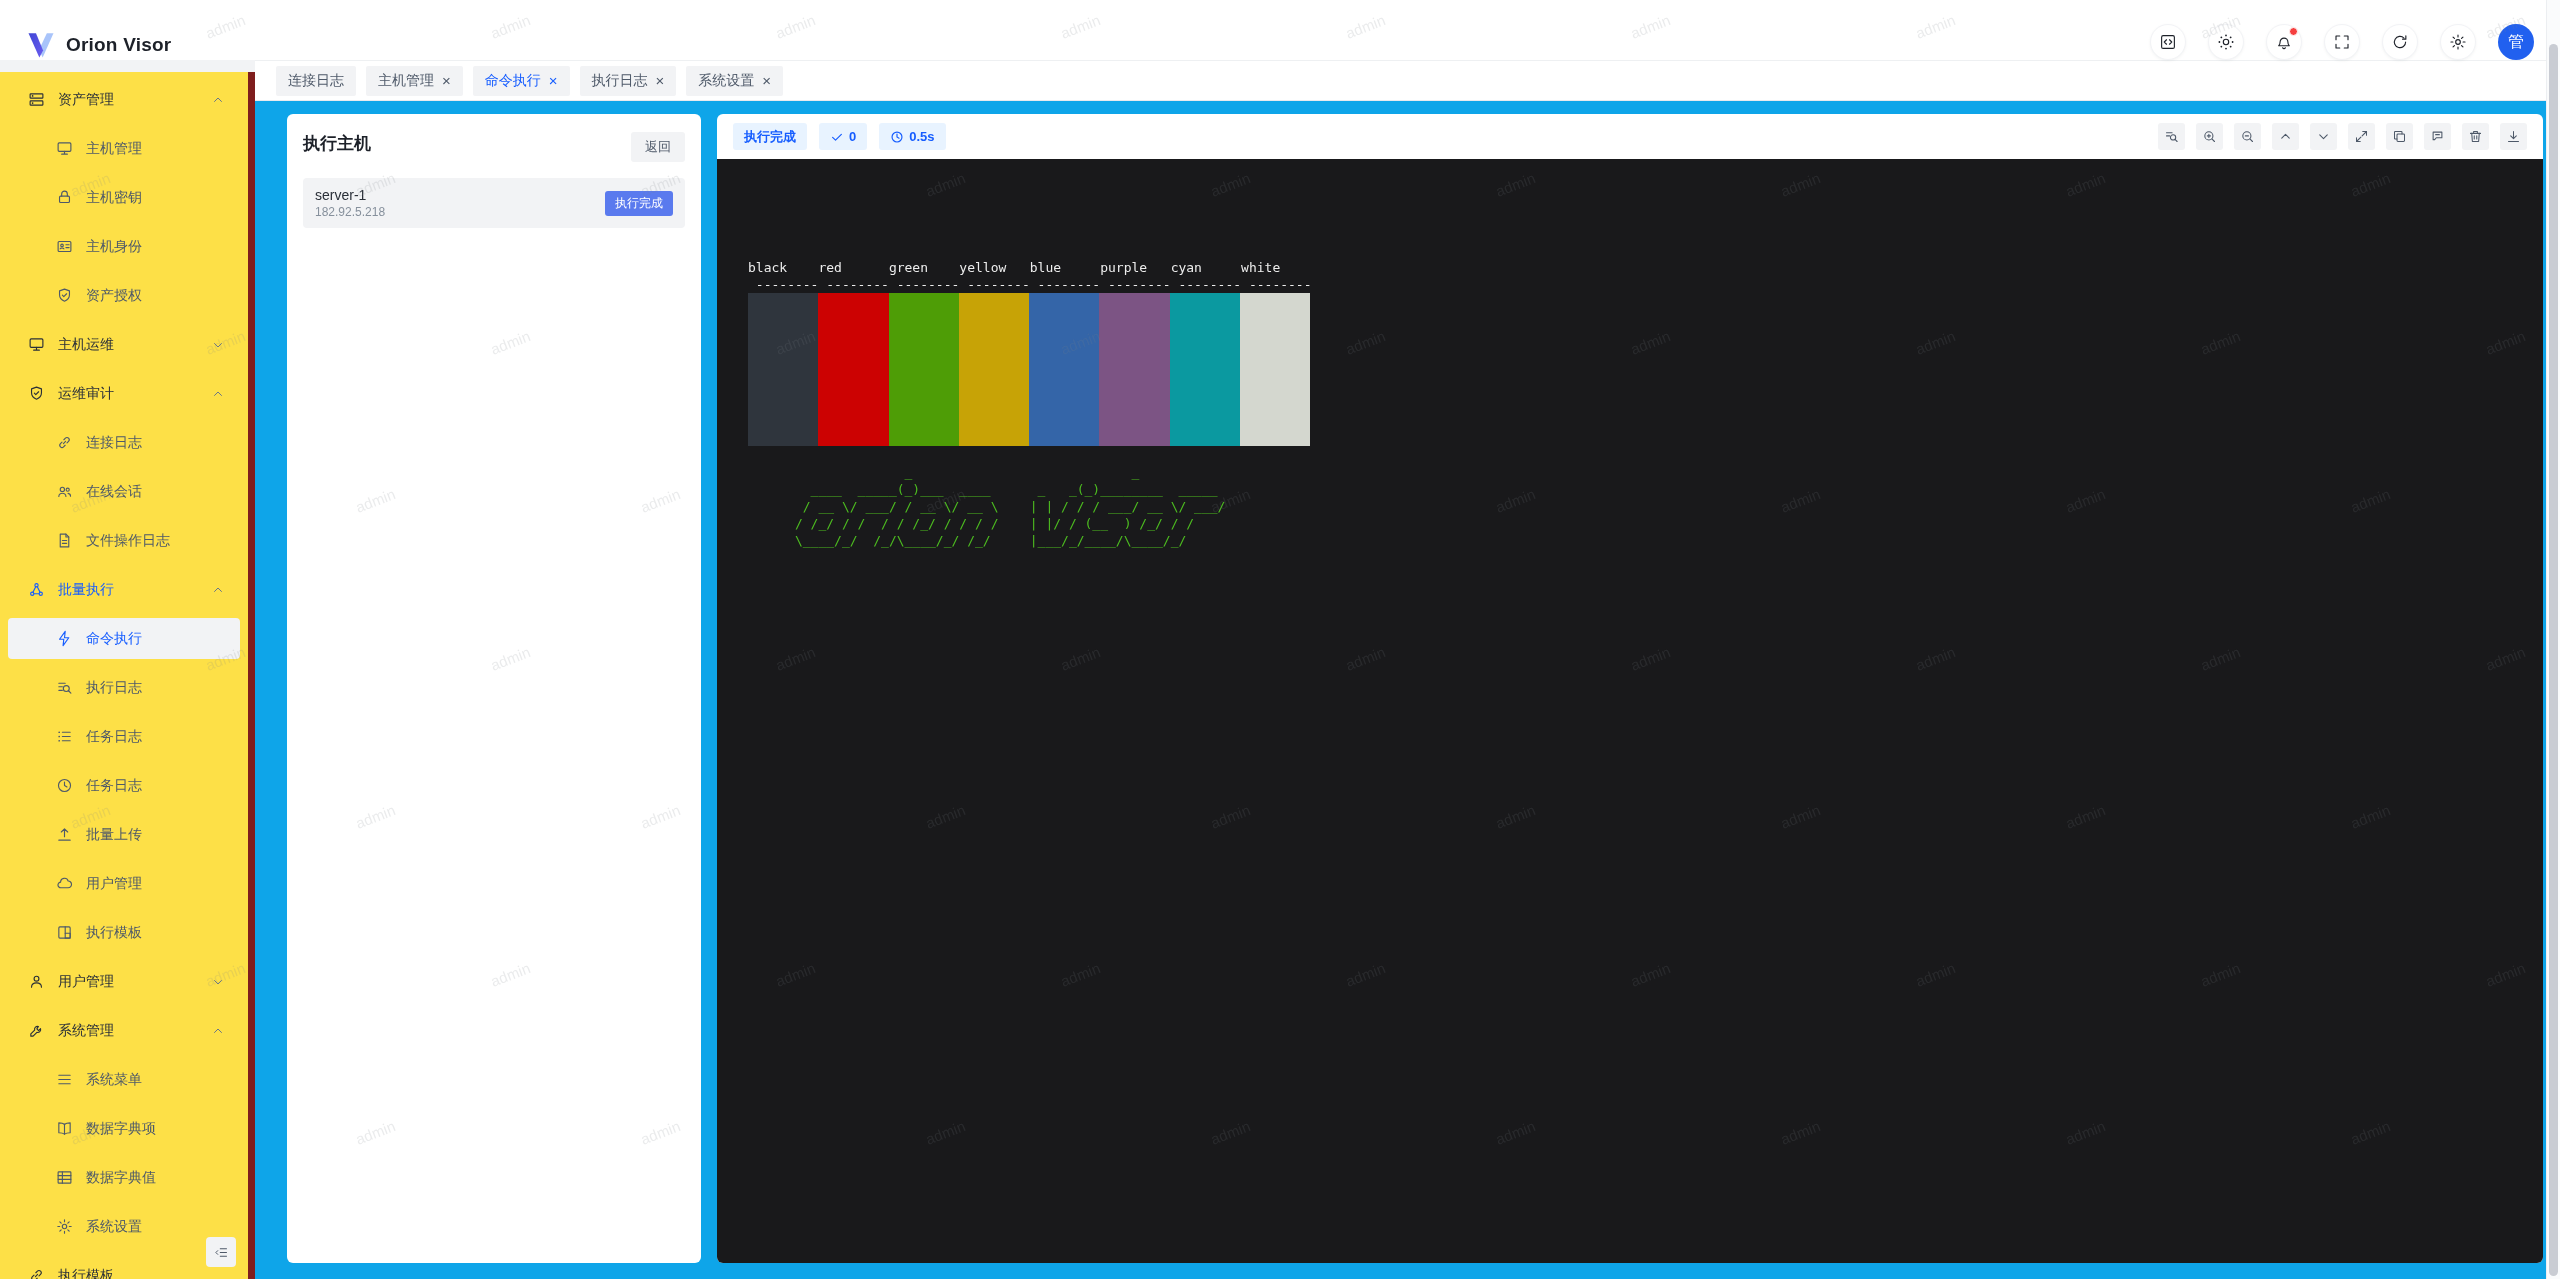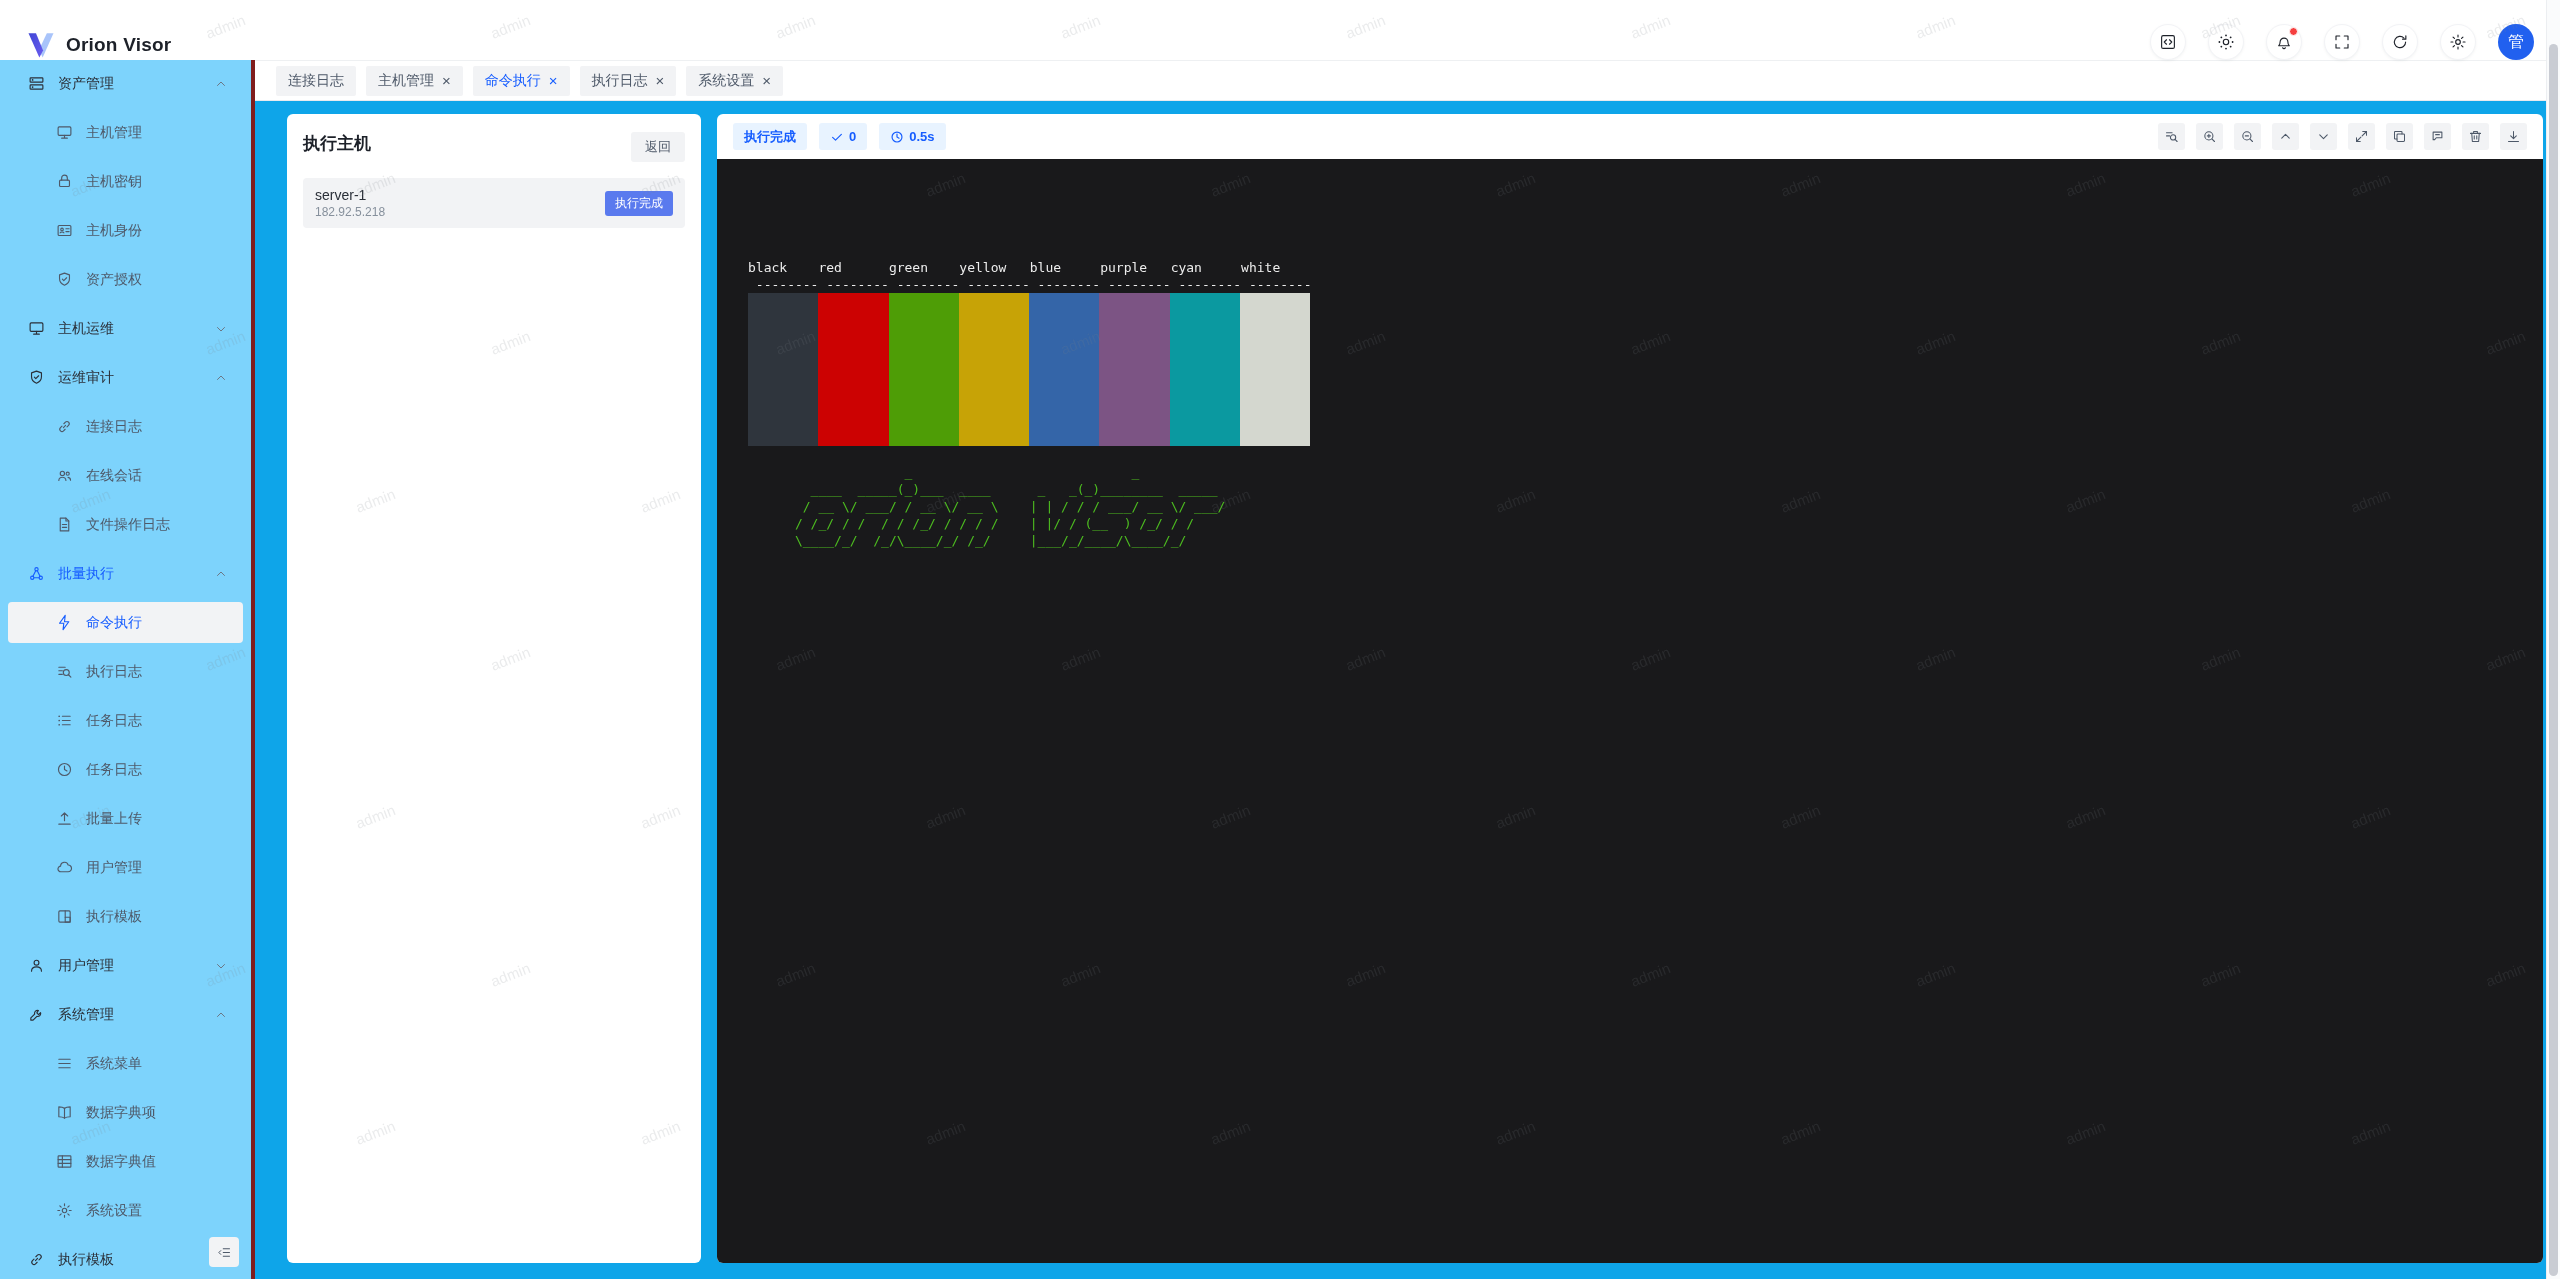--- a/index.html
+++ b/index.html
@@ -12,21 +12,21 @@
   .header { position:absolute; left:0; top:0; width:2560px; height:60px; background:#fff; display:flex; align-items:flex-end; padding:0 26px; z-index:5; }
   .logo { display:flex; align-items:center; gap:10px; }
   .logo-title { font-size:19px; font-weight:700; color:#1d2129; letter-spacing:.2px; }
   .header-right { margin-left:auto; display:flex; align-items:center; gap:22px; }
   .hbtn { width:36px; height:36px; border-radius:50%; background:#fff; border:1px solid #f2f3f6; box-shadow:0 1px 3px rgba(29,33,41,.05); display:flex; align-items:center; justify-content:center; color:#1d2129; position:relative; cursor:pointer; }
   .hbtn .ic { width:18px; height:18px; stroke-width:1.5; }
   .dot { position:absolute; top:2px; right:3px; width:9px; height:9px; border-radius:50%; background:#f53f3f; border:1.5px solid #fff; }
   .avatar { width:36px; height:36px; border-radius:50%; background:#2160ef; color:#fff; font-size:16px; display:flex; align-items:center; justify-content:center; cursor:pointer; }
 
   
-  .sidebar { position:absolute; left:0; top:56px; bottom:0; width:255px; background:#7dd3fc; border-right:4px solid #7f1d1d; padding-top:7px; overflow:hidden; z-index:4; }
+  .sidebar { position:absolute; left:0; top:72px; bottom:0; width:255px; background:#fde047; border-right:7px solid #7f1d1d; padding-top:7px; overflow:hidden; z-index:4; }
   .mrow { height:41px; margin:0 8px 8px 8px; border-radius:4px; display:flex; align-items:center; gap:13px; font-size:14px; color:#4e5969; cursor:pointer; }
   .mrow.group { padding-left:20px; color:#2a2f38; }
   .mrow.child { padding-left:48px; }
   .mrow .arrow { margin-left:auto; margin-right:16px; color:#6b7785; }
   .mrow .arrow svg { width:12px; height:12px; stroke-width:2; }
   .mrow.active-group, .mrow.active-group .mi { color:#165dff; }
   .mrow.active { background:#f2f3f5; color:#165dff; }
   .mi { color:inherit; flex:0 0 auto; }
   .collapse-btn { position:absolute; right:12px; bottom:12px; width:30px; height:30px; border-radius:4px; background:#f2f3f5; color:#4e5969; display:flex; align-items:center; justify-content:center; cursor:pointer; }
 

